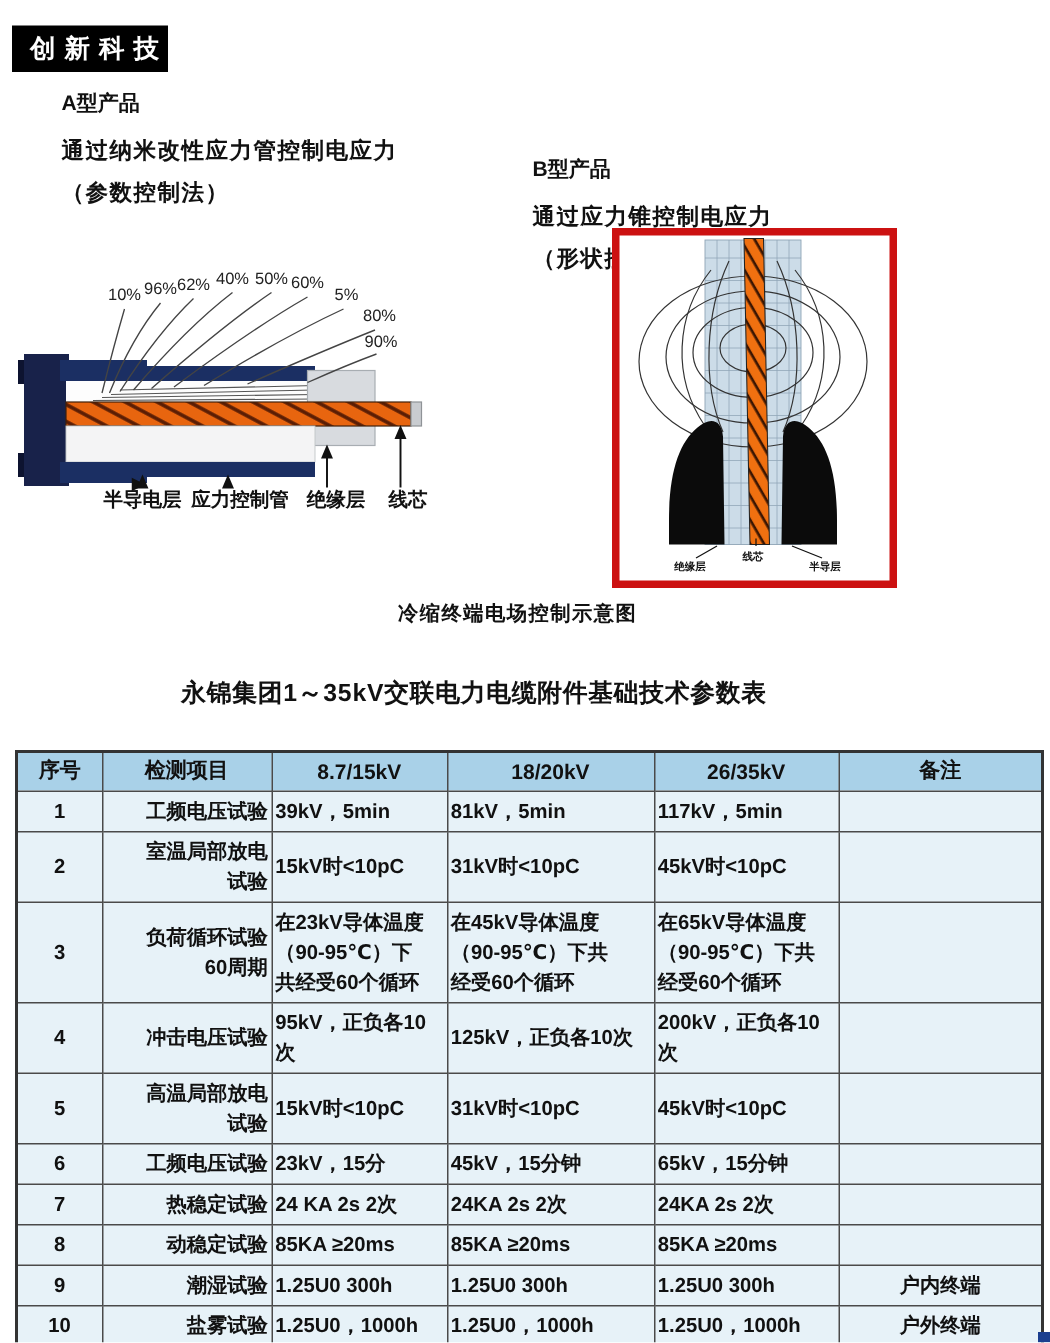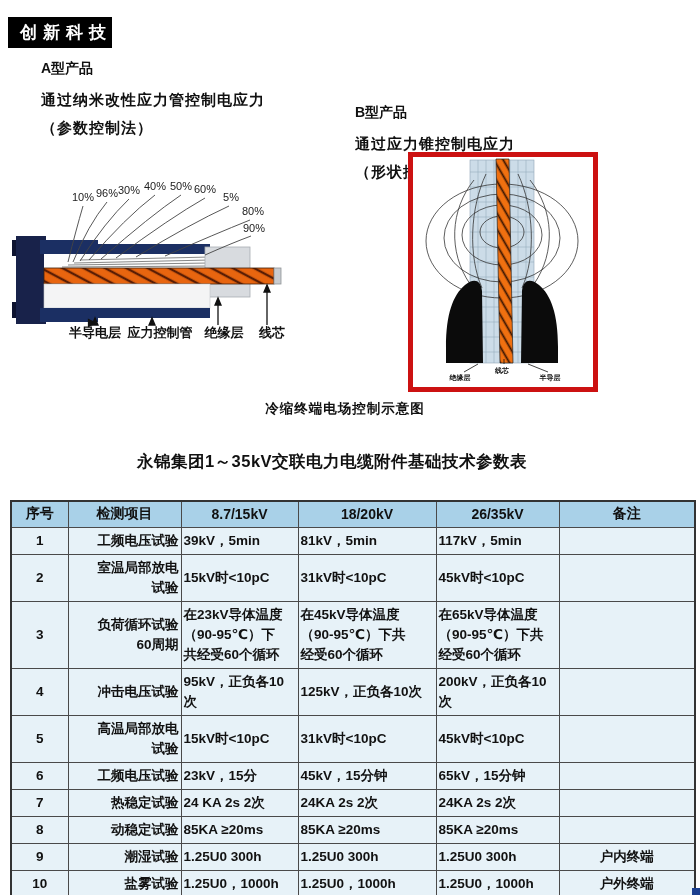--- a/index.html
+++ b/index.html
@@ -23,21 +23,21 @@
 
   .pct { position:absolute; transform:translate(-50%,-50%); font-size:11px; color:#222;
          white-space:nowrap; }
   .partlab { position:absolute; transform:translate(-50%,-50%); font-size:13px; font-weight:bold;
              white-space:nowrap; }
   .partlab-b { position:absolute; transform:translate(-50%,-50%); font-size:7px; font-weight:bold;
                white-space:nowrap; }
 
   .caption { position:absolute; left:0; top:400px; width:690px; text-align:center;
              font-size:13.5px; font-weight:bold; letter-spacing:1px; }
-  .table-title { position:absolute; left:16px; top:451px; width:632px; text-align:center;
+  .table-title { position:absolute; left:0; top:451px; width:632px; text-align:center;
                  font-size:16.5px; font-weight:bold; letter-spacing:0.5px; }
 
   table.params { position:absolute; left:10px; top:500px; width:684px;
                  border-collapse:collapse; table-layout:fixed;
                  border:2px solid #333; }
   table.params th, table.params td { border:1px solid #4a4a4a; font-weight:bold; }
   table.params th { background:#a9d1e8; font-size:14px; height:26px; text-align:center; padding:3px 4px; }
   table.params td { background:#e7f2f8; font-size:13.5px; line-height:20px; padding:3px 2px;
                     white-space:pre-line; vertical-align:middle; }
   td.c0 { text-align:center; }
@@ -130,21 +130,21 @@
           <polygon points="142,148 139,155 145,155"></polygon>
         <line x1="208" y1="130" x2="208" y2="155"></line>
           <polygon points="208,128 205,135 211,135"></polygon>
         <line x1="257" y1="117" x2="257" y2="155"></line>
           <polygon points="257,115 254,122 260,122"></polygon>
       </g>
     </svg>
 
     <span class="pct" style="left:73px;  top:27px;">10%</span>
     <span class="pct" style="left:97px;  top:23px;">96%</span>
-    <span class="pct" style="left:119px; top:20px;">30%</span>
+    <span class="pct" style="left:119px; top:20px;">62%</span>
     <span class="pct" style="left:145px; top:16px;">40%</span>
     <span class="pct" style="left:171px; top:16px;">50%</span>
     <span class="pct" style="left:195px; top:19px;">60%</span>
     <span class="pct" style="left:221px; top:27px;">5%</span>
     <span class="pct" style="left:243px; top:41px;">80%</span>
     <span class="pct" style="left:244px; top:58px;">90%</span>
 
     <span class="partlab" style="left:85px;  top:163px;">半导电层</span>
     <span class="partlab" style="left:150px; top:163px;">应力控制管</span>
     <span class="partlab" style="left:214px; top:163px;">绝缘层</span>

